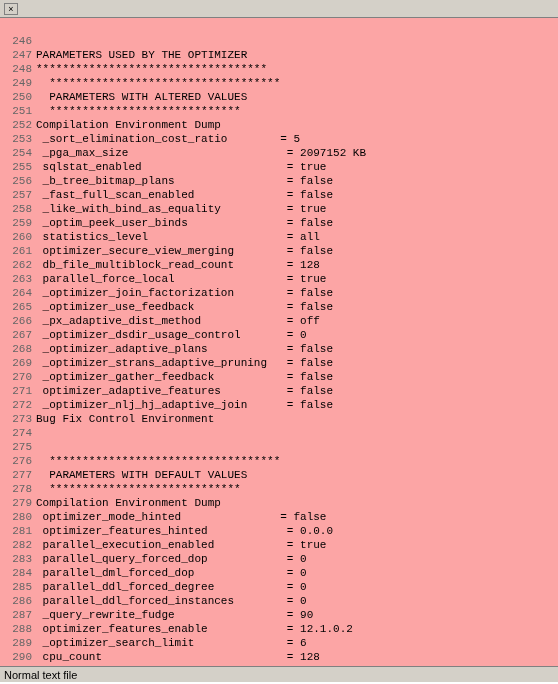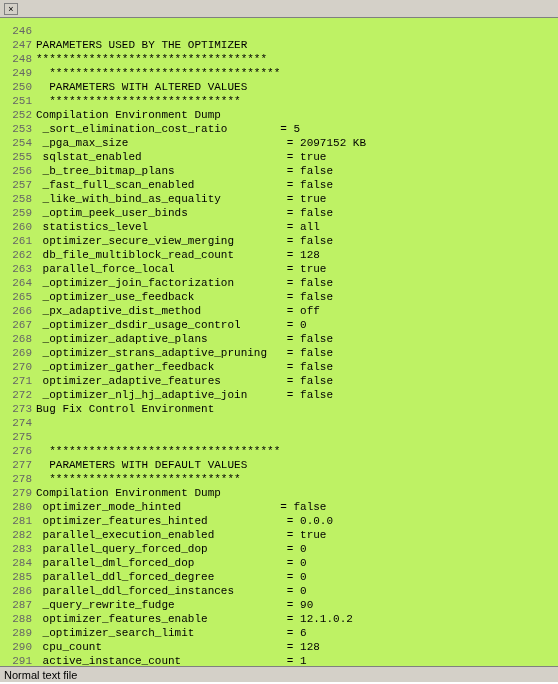--- a/index.html
+++ b/index.html
@@ -47,22 +47,22 @@
       font-size: 9px;
       cursor: pointer;
       display: flex;
       align-items: center;
       justify-content: center;
     }
 
     #content-area {
       height: calc(684px - 18px - 18px);
       overflow: hidden;
-      padding: 6px 4px;
-      background: #bef264;
+      padding: 16px 4px;
+      background: #fca5a5;
     }
 
     #code-block {
       white-space: pre;
       line-height: 14px;
       font-size: 11px;
       color: #000000;
     }
 
     .line-num {

